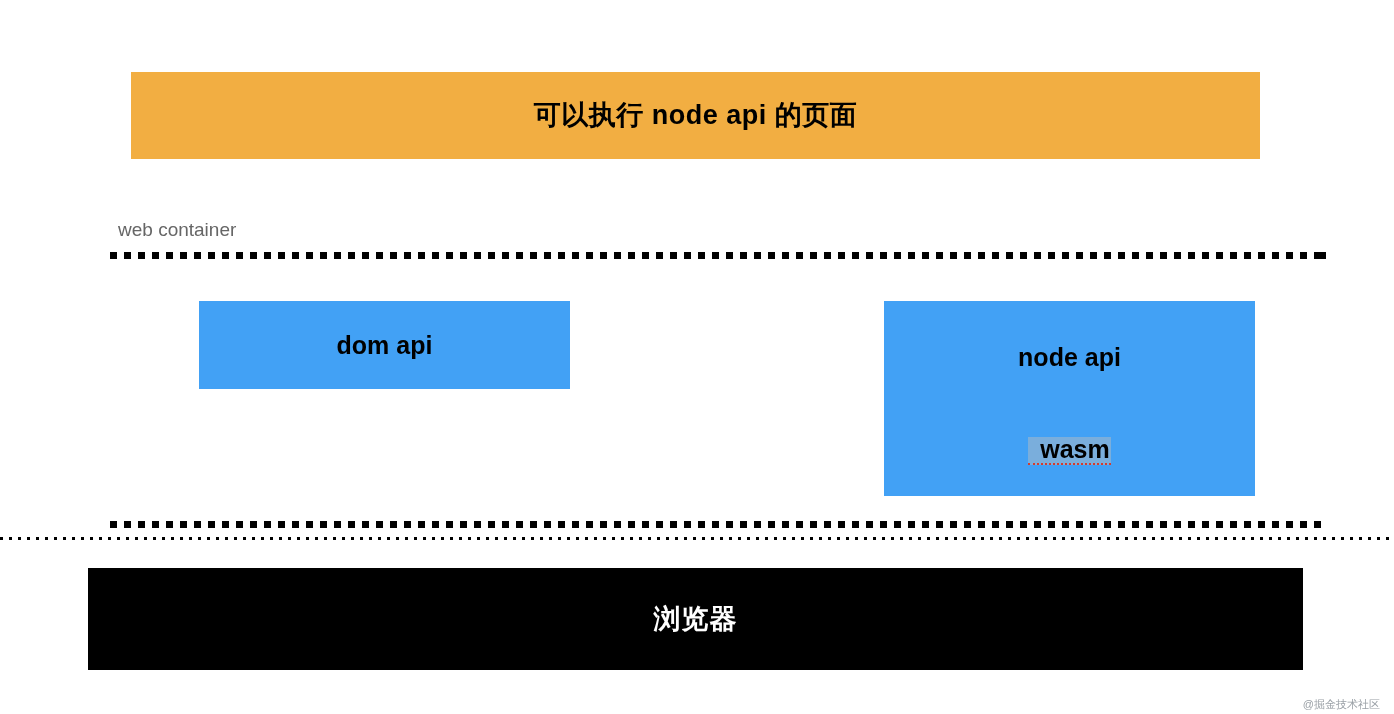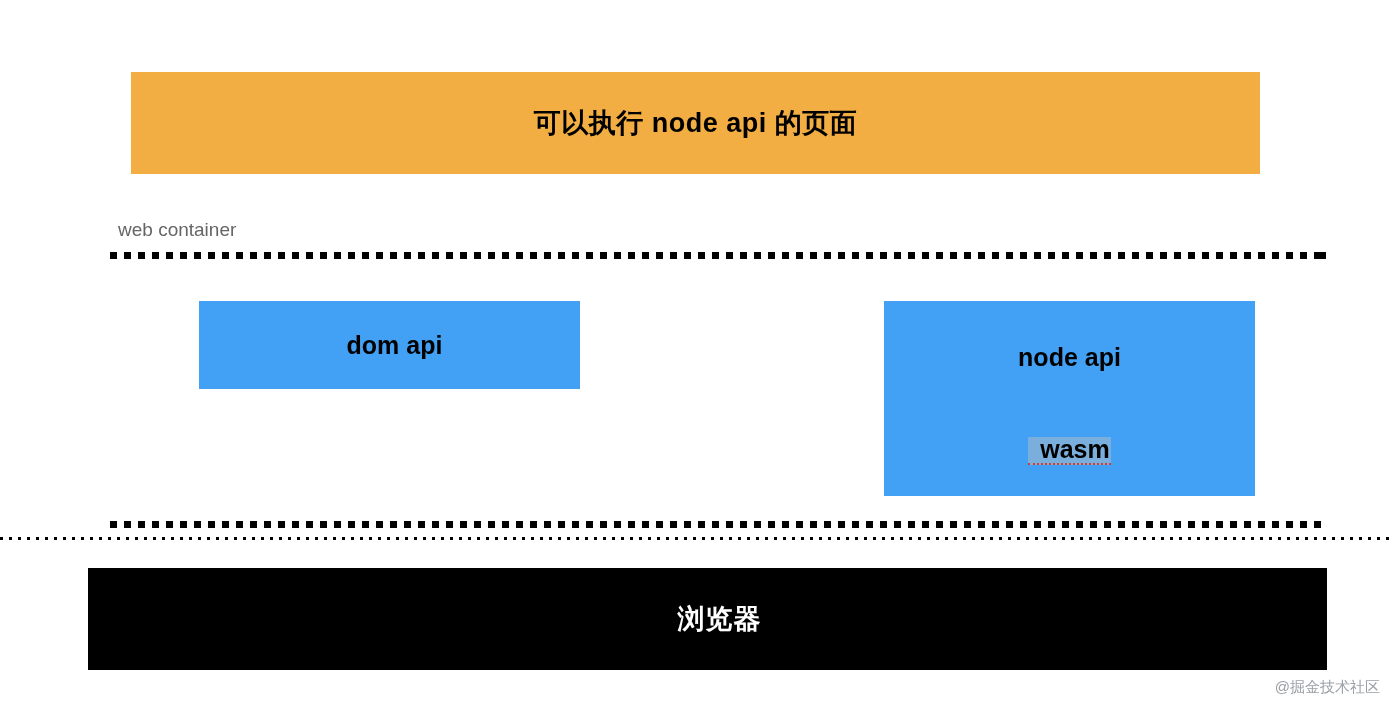--- a/index.html
+++ b/index.html
@@ -17,21 +17,21 @@
     background: #ffffff;
     overflow: hidden;
   }
 
   
   .page-banner {
     position: absolute;
     left: 131px;
     top: 72px;
     width: 1129px;
-    height: 102px;
+    height: 87px;
     background: #f2ae42;
     display: flex;
     align-items: center;
     justify-content: center;
   }
   .page-banner-label {
     font-size: 27px;
     font-weight: 700;
     color: #000000;
     letter-spacing: 0.5px;
@@ -92,21 +92,21 @@
     align-items: center;
     justify-content: center;
   }
   .api-block-label {
     font-size: 25px;
     font-weight: 700;
     color: #000000;
     line-height: 1;
     position: relative;
   }
-  .block-dom-api  { left: 199px; top: 301px; width: 371px; height: 88px; padding-left: 10px; }
+  .block-dom-api  { left: 199px; top: 301px; width: 371px; height: 88px; }
   .block-node-api { left: 884px; top: 301px; width: 371px; height: 112px; }
   .block-wasm     { left: 884px; top: 406px; width: 371px; height: 90px; }
 
   
   .spell-flag {
     background: rgba(190, 190, 190, 0.45);
     border-bottom: 2px dotted #d43b2f;
     padding: 0 1px 1px 12px;
   }
 
@@ -126,36 +126,35 @@
   .browser-bar {
     position: absolute;
     left: 88px;
     top: 568px;
     width: 1215px;
     height: 102px;
     background: #000000;
     display: flex;
     align-items: center;
     justify-content: center;
-    padding-left: 24px;
   }
   .browser-bar-label {
     font-size: 27px;
     font-weight: 700;
     color: #ffffff;
     letter-spacing: 1px;
     line-height: 1;
   }
 
   
   .watermark {
     position: absolute;
     right: 14px;
-    bottom: 20px;
-    font-size: 15px;
+    bottom: 4px;
+    font-size: 11px;
     color: #9aa0a6;
     line-height: 1;
     white-space: nowrap;
   }
 </style>
 </head>
 <body>
 
 <div id="diagram-root">
 

